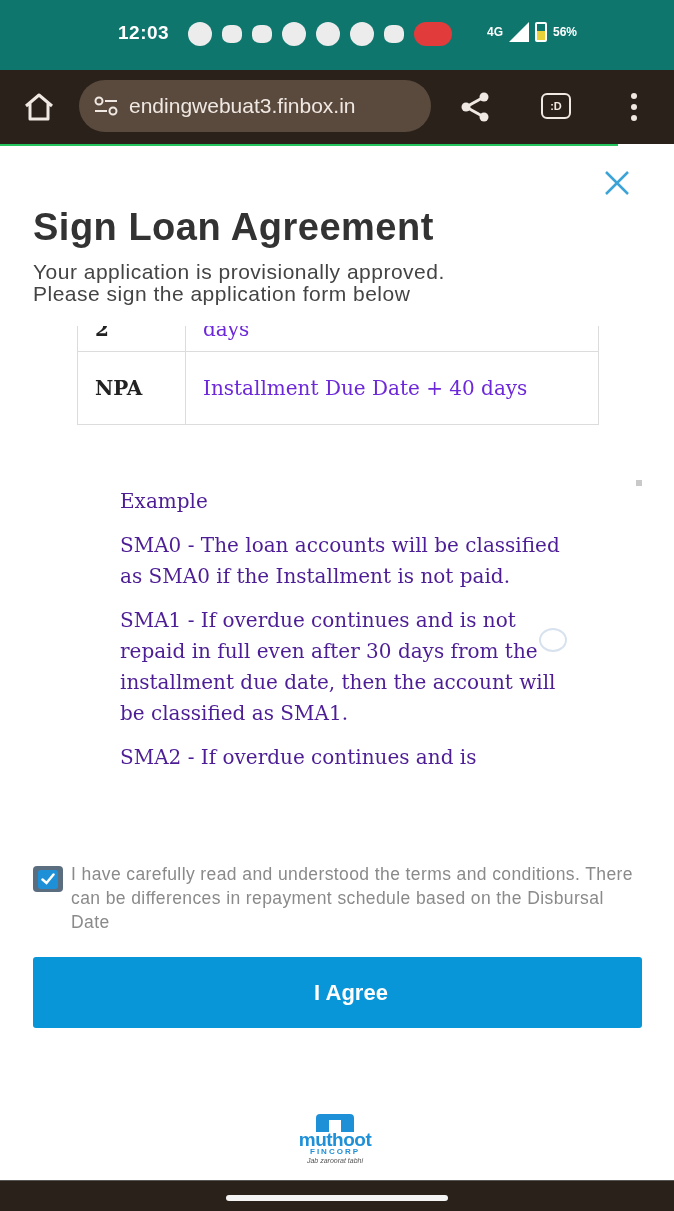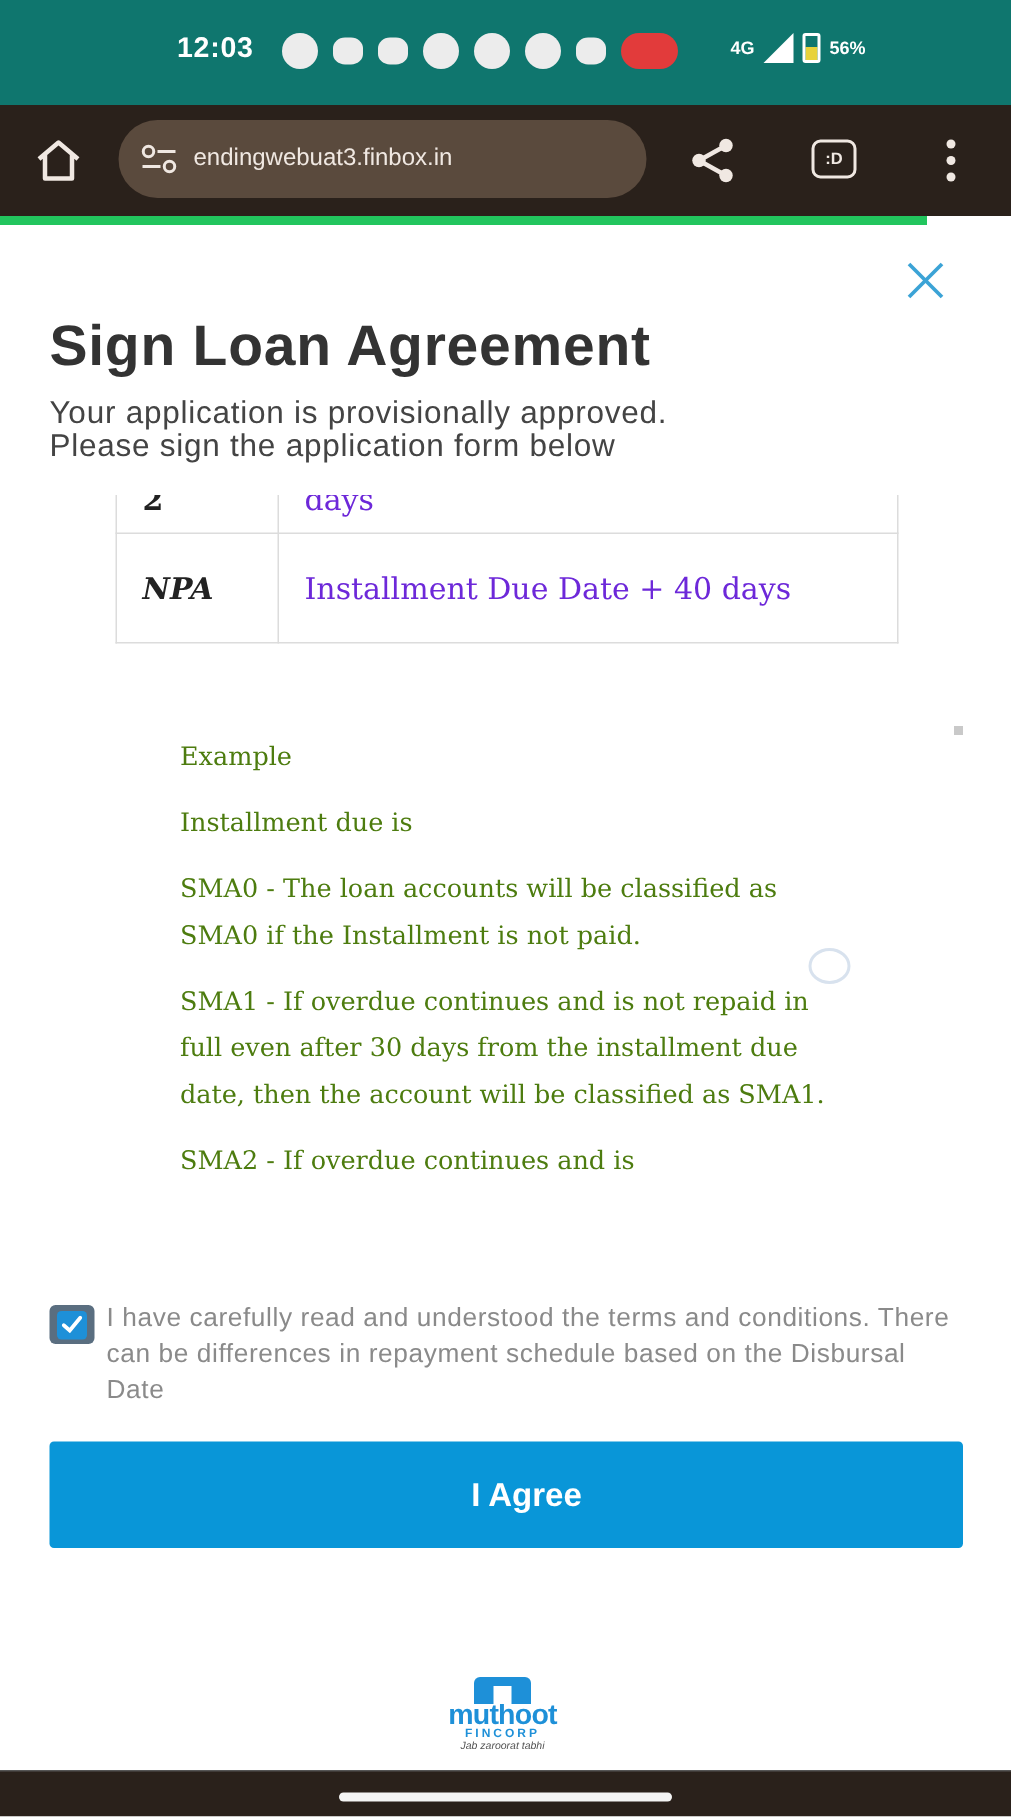--- a/index.html
+++ b/index.html
@@ -13,37 +13,37 @@
     .status-icon.small { width: 20px; height: 18px; border-radius: 40%; }
     .status-icon.red { background: #e23b3b; width: 38px; border-radius: 12px; }
     .status-right { position: absolute; left: 487px; top: 22px; display: flex; align-items: center; gap: 6px; font-size: 12px; font-weight: bold; }
     .signal { width: 0; height: 0; border-left: 20px solid transparent; border-bottom: 20px solid #fff; }
     .battery { width: 12px; height: 20px; border: 2px solid #fff; border-radius: 2px; position: relative; background: linear-gradient(to top, #e8d23a 55%, transparent 55%); }
 
     .browser-bar { position: absolute; left: 0; top: 70px; width: 674px; height: 74px; background: #2a211b; }
     .home-icon { position: absolute; left: 22px; top: 21px; width: 34px; height: 32px; }
     .url-pill { position: absolute; left: 79px; top: 10px; width: 352px; height: 52px; border-radius: 26px; background: #5a4a3d; display: flex; align-items: center; }
     .tune-icon { margin-left: 14px; width: 26px; height: 20px; }
-    .url-text { margin-left: 10px; color: #f0e8e2; font-size: 16px; white-space: nowrap; overflow: hidden; }
+    .url-text { margin-left: 10px; color: #f0e8e2; font-size: 21px; white-space: nowrap; overflow: hidden; }
     .share-icon { position: absolute; left: 458px; top: 21px; width: 34px; height: 32px; }
     .tab-icon { position: absolute; left: 541px; top: 23px; width: 30px; height: 26px; border: 2.5px solid #f0e8e2; border-radius: 6px; color: #f0e8e2; font-size: 11px; font-weight: bold; display: flex; align-items: center; justify-content: center; }
     .menu-icon { position: absolute; left: 628px; top: 23px; width: 12px; height: 28px; display: flex; flex-direction: column; justify-content: space-between; align-items: center; }
     .menu-icon span { width: 6px; height: 6px; border-radius: 50%; background: #f0e8e2; }
 
-    .page { position: absolute; left: 0; top: 144px; width: 618px; height: 1034px; background: #fff; border-top: 6px solid #22c55e; }
+    .page { position: absolute; left: 0; top: 144px; width: 618px; height: 1034px; background: #fff; border-top: 2px solid #22c55e; }
     .close-btn { position: absolute; left: 600px; top: 20px; width: 34px; height: 34px; }
     .title { position: absolute; left: 33px; top: 60px; font-size: 38px; font-weight: bold; color: #333; letter-spacing: 0.5px; }
     .subtitle { position: absolute; left: 33px; top: 115px; font-size: 21px; color: #444; line-height: 22px; letter-spacing: 0.5px; }
 
     .doc-viewport { position: absolute; left: 0; top: 180px; width: 674px; height: 520px; overflow: hidden; }
     .doc-table { position: absolute; left: 77px; top: -20px; width: 522px; border-collapse: collapse; font-family: "DejaVu Serif", "Liberation Serif", serif; }
     .doc-table td { border: 1px solid #dcdcdc; padding: 10px 17px; font-size: 20px; color: #6d28d9; vertical-align: middle; line-height: 24px; }
     .doc-table td.key { width: 108px; font-weight: bold; color: #222; }
     .doc-scroll-dot { position: absolute; left: 636px; top: 154px; width: 6px; height: 6px; background: #c9c9c9; }
-    .doc-text { position: absolute; left: 120px; top: 160px; width: 450px; font-family: "DejaVu Serif", "Liberation Serif", serif; font-size: 17px; color: #4d7c0f; line-height: 31px; }
+    .doc-text { position: absolute; left: 120px; top: 160px; width: 450px; font-family: "DejaVu Serif", "Liberation Serif", serif; font-size: 20px; color: #4c1d95; line-height: 31px; }
     .doc-text p { margin-bottom: 13px; }
     .touch-ring { position: absolute; left: 539px; top: 302px; width: 28px; height: 24px; border: 2px solid #d8e2ee; border-radius: 50%; }
 
     .consent { position: absolute; left: 33px; top: 716px; width: 600px; }
     .checkbox { position: absolute; left: 0; top: 4px; width: 30px; height: 26px; background: #5a6e80; border-radius: 4px; display: flex; align-items: center; justify-content: center; }
     .checkbox-inner { width: 20px; height: 19px; background: #1e90d8; border-radius: 3px; display: flex; align-items: center; justify-content: center; }
     .consent-text { position: absolute; left: 38px; top: 0; width: 562px; font-size: 17.5px; color: #8a8a8a; line-height: 24px; letter-spacing: 0.4px; }
 
     .agree-btn { position: absolute; left: 33px; top: 811px; width: 609px; height: 71px; background: #0996d8; border-radius: 3px; border: none; color: #fff; font-size: 22px; font-weight: bold; display: flex; align-items: center; justify-content: center; font-family: "Liberation Sans", sans-serif; padding-left: 27px; }
 
@@ -120,29 +120,28 @@
   </div>
 
   <div class="doc-viewport">
     <table class="doc-table">
       <tbody>
           <tr>
         <td class="key">2</td>
         <td>days</td>
       </tr>
       <tr>
-        <td class="key" style="padding-top:24px;padding-bottom:24px;font-style:italic;">NPA</td>
+        <td class="key" style="padding-top:24px;padding-bottom:24px;">NPA</td>
         <td>Installment Due Date + 40 days</td>
       </tr>
     </tbody>
       </table>
     <div class="doc-scroll-dot"></div>
     <div class="doc-text">
       <p>Example</p>
-      <p>Installment due is</p>
       <p>SMA0 - The loan accounts will be classified as SMA0 if the Installment is not paid.</p>
       <p>SMA1 - If overdue continues and is not repaid in full even after 30 days from the installment due date, then the account will be classified as SMA1.</p>
       <p>SMA2 - If overdue continues and is</p>
     </div>
     <div class="touch-ring"></div>
   </div>
 
   <div class="consent">
     <div class="checkbox">
       <div class="checkbox-inner">

